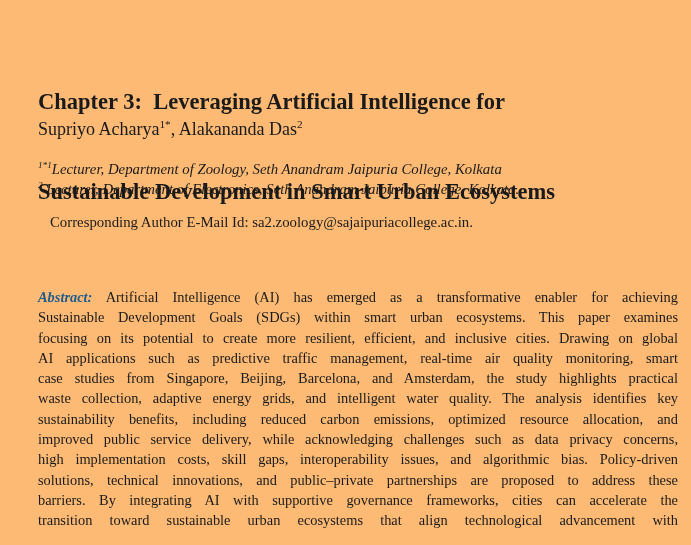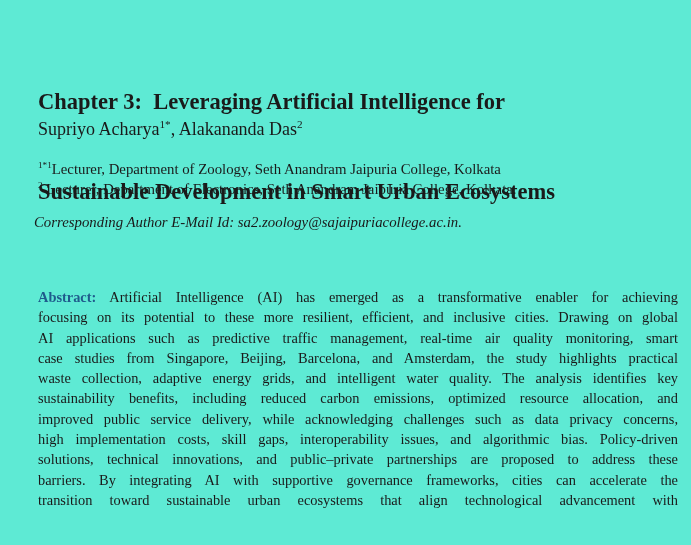--- a/index.html
+++ b/index.html
@@ -1,21 +1,21 @@
 <!DOCTYPE html>
 <html><head>
 <meta charset="utf-8">
 <style>
   html, body { margin: 0; padding: 0; background: #ffffff; }
   .page {
     position: relative;
     width: 691px;
     height: 545px;
     overflow: hidden;
-    background: #5eead4;
+    background: #fdba74;
     font-family: "Liberation Serif", "DejaVu Serif", serif;
     color: #1a1a1a;
   }
   .chapter-title {
     position: absolute;
     left: 38px;
     top: 27px;
     width: 620px;
     font-size: 22.5px;
     line-height: 30px;
@@ -32,49 +32,50 @@
   .sup {
     font-size: 0.62em;
     vertical-align: super;
     line-height: 0;
   }
   .affiliations {
     position: absolute;
     left: 38px;
     top: 159px;
     width: 640px;
+    font-style: italic;
     font-size: 14.8px;
     line-height: 20px;
   }
   .corresponding-line {
     position: absolute;
-    left: 34px;
+    left: 50px;
     top: 212px;
     width: 640px;
-    font-style: italic;
     font-size: 14.8px;
     line-height: 20px;
   }
   .abstract {
     position: absolute;
     left: 38px;
     top: 287px;
     width: 640px;
     font-size: 14.4px;
     line-height: 20.3px;
   }
   .abs-line {
     text-align: justify;
     text-align-last: justify;
     height: 20.3px;
     overflow: visible;
   }
   .abstract-label {
     font-weight: bold;
     color: #1f5b8c;
+    font-style: italic;
   }
 </style>
 </head>
 <body>
 
 <div class="page">
 
   <h1 class="chapter-title" style="margin:0;">
     <div>Chapter 3:  Leveraging Artificial Intelligence for</div>
     <div>Sustainable Development in Smart Urban Ecosystems</div>
@@ -86,21 +87,22 @@
 
   <div class="affiliations">
     <div><span class="sup">1*1</span><span>Lecturer, Department of Zoology, Seth Anandram Jaipuria College, Kolkata</span></div>
     <div><span class="sup">2</span><span> Lecturer, Department of Electronics, Seth Anandram Jaipuria College, Kolkata.</span></div>
   </div>
 
   <div class="corresponding-line">Corresponding Author E-Mail Id: sa2.zoology@sajaipuriacollege.ac.in.</div>
 
   <div class="abstract">
     <div class="abs-line"><span class="abstract-label">Abstract:</span><span> Artificial Intelligence (AI) has emerged as a transformative enabler for achieving</span></div>
-    <div class="abs-line">focusing on its potential to these more resilient, efficient, and inclusive cities. Drawing on global</div>
+    <div class="abs-line">Sustainable Development Goals (SDGs) within smart urban ecosystems. This paper examines</div>
+    <div class="abs-line">focusing on its potential to create more resilient, efficient, and inclusive cities. Drawing on global</div>
     <div class="abs-line">AI applications such as predictive traffic management, real-time air quality monitoring, smart</div>
     <div class="abs-line">case studies from Singapore, Beijing, Barcelona, and Amsterdam, the study highlights practical</div>
     <div class="abs-line">waste collection, adaptive energy grids, and intelligent water quality. The analysis identifies key</div>
     <div class="abs-line">sustainability benefits, including reduced carbon emissions, optimized resource allocation, and</div>
     <div class="abs-line">improved public service delivery, while acknowledging challenges such as data privacy concerns,</div>
     <div class="abs-line">high implementation costs, skill gaps, interoperability issues, and algorithmic bias. Policy-driven</div>
     <div class="abs-line">solutions, technical innovations, and public–private partnerships are proposed to address these</div>
     <div class="abs-line">barriers. By integrating AI with supportive governance frameworks, cities can accelerate the</div>
     <div class="abs-line">transition toward sustainable urban ecosystems that align technological advancement with</div>
   </div>

